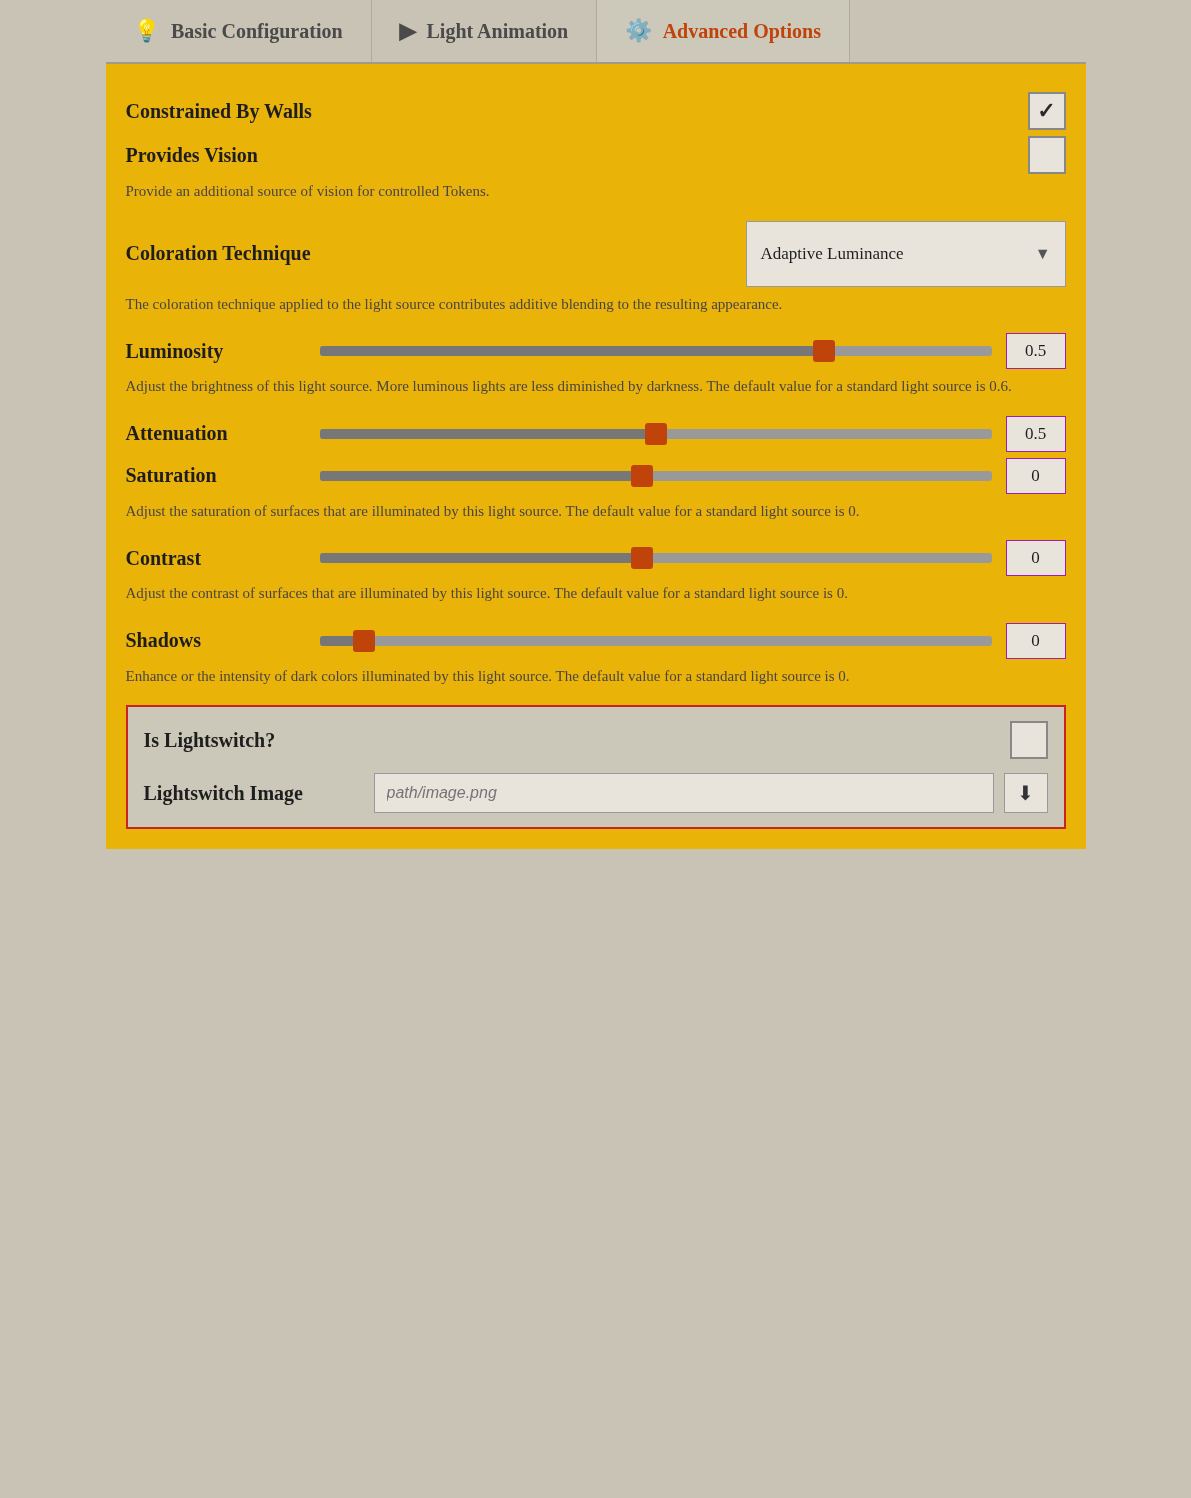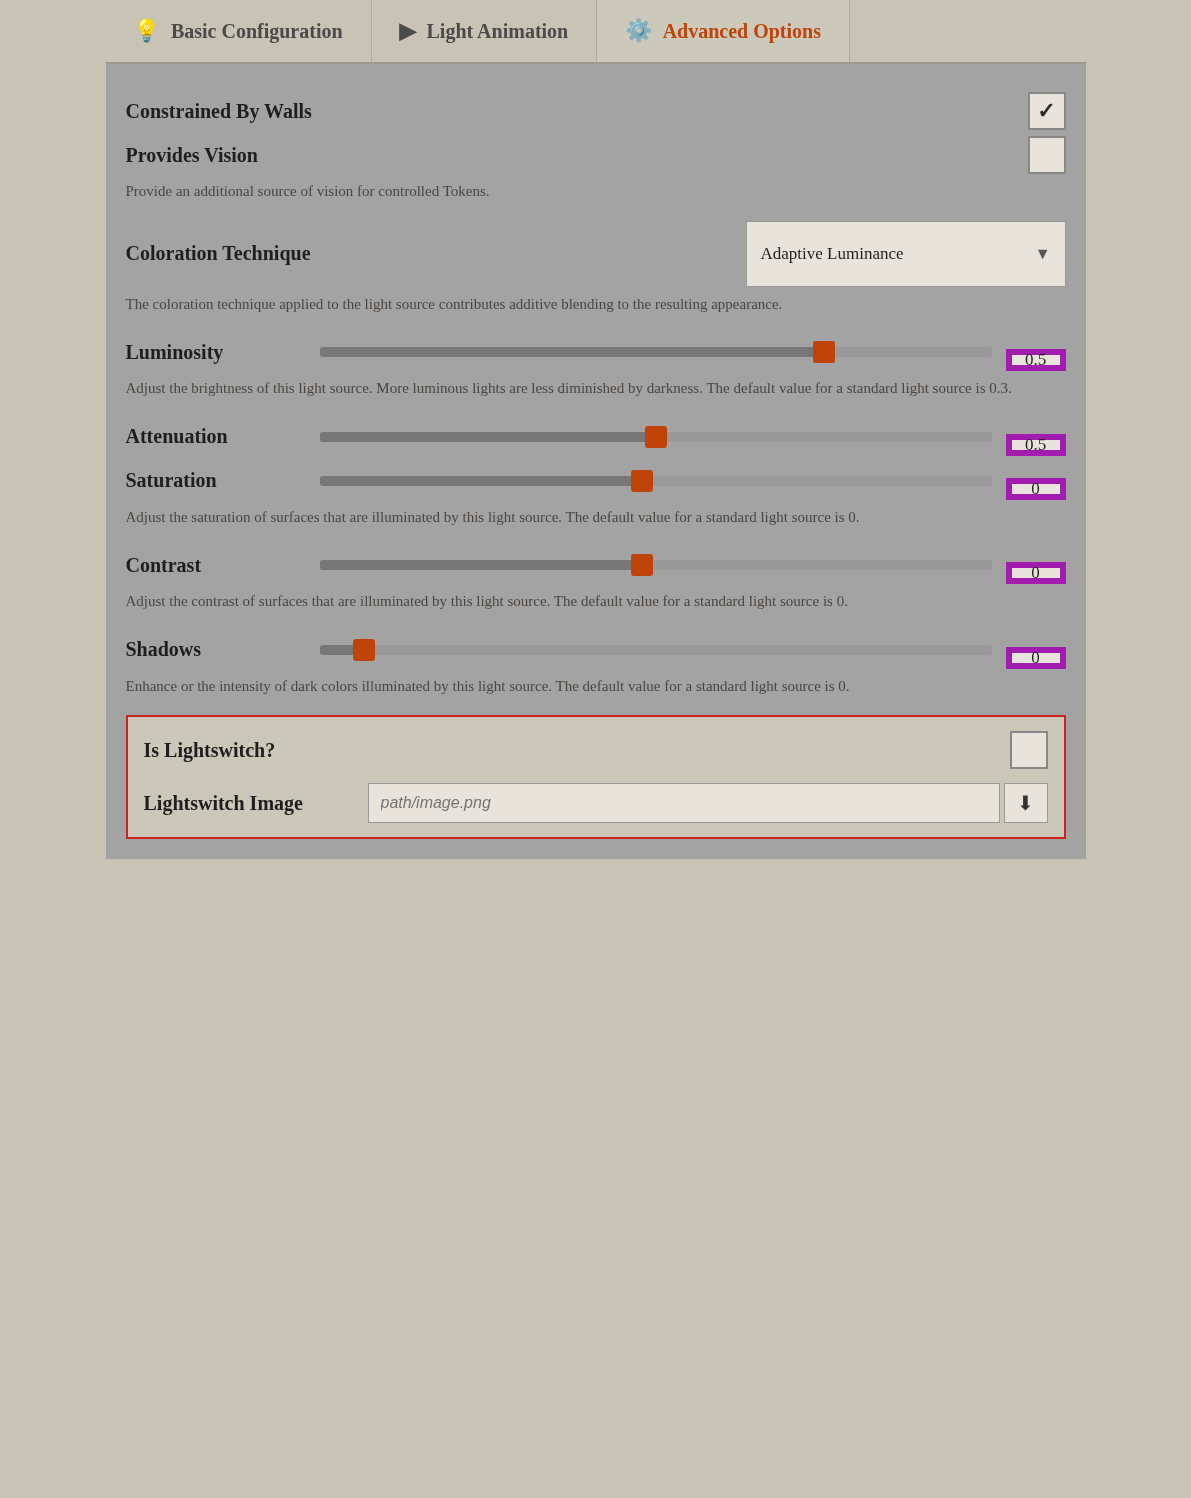--- a/index.html
+++ b/index.html
@@ -45,21 +45,21 @@
       background: #ccc8ba;
     }
 
     .tab .tab-icon {
       font-size: 22px;
     }
 
     
     .content {
       padding: 28px 20px 20px 20px;
-      background: #a3a3a3;
+      background: #eab308;
     }
 
     
     .setting-row {
       display: flex;
       align-items: center;
       justify-content: space-between;
       margin-bottom: 6px;
     }
 
@@ -152,51 +152,50 @@
       background: #c0440a;
       border-radius: 3px;
       position: absolute;
       top: 50%;
       transform: translateY(-50%);
       cursor: grab;
     }
 
     .slider-value {
       width: 60px;
-      height: 22px;
-      border: 6px solid #a21caf;
+      height: 36px;
+      border: 1px solid #a21caf;
       background: #e8e4dc;
       display: flex;
       align-items: center;
       justify-content: center;
       font-size: 17px;
       color: #1e1e1e;
       flex-shrink: 0;
-      margin-top: 16px;
     }
 
     
     .lightswitch-section {
       border: 2px solid #cc2222;
       padding: 14px 16px;
       background: #cbc7b9;
       margin-top: 10px;
     }
 
     .lightswitch-row {
       display: flex;
       align-items: center;
       justify-content: space-between;
       margin-bottom: 14px;
     }
 
     .lightswitch-image-row {
       display: flex;
       align-items: center;
-      gap: 4px;
+      gap: 10px;
     }
 
     .lightswitch-image-label {
       font-size: 20px;
       font-weight: 700;
       color: #1e1e1e;
       min-width: 220px;
       flex-shrink: 0;
     }
 
@@ -268,21 +267,21 @@
     <p class="setting-desc">The coloration technique applied to the light source contributes additive blending to the resulting appearance.</p>
 
     <div class="slider-row">
       <span class="slider-label">Luminosity</span>
       <div class="slider-track">
         <div class="slider-fill" style="width: 75%;"></div>
         <div class="slider-thumb" style="left: calc(75% - 11px);"></div>
       </div>
       <div class="slider-value">0.5</div>
     </div>
-    <p class="setting-desc">Adjust the brightness of this light source. More luminous lights are less diminished by darkness. The default value for a standard light source is 0.3.</p>
+    <p class="setting-desc">Adjust the brightness of this light source. More luminous lights are less diminished by darkness. The default value for a standard light source is 0.6.</p>
 
     <div class="slider-row">
       <span class="slider-label">Attenuation</span>
       <div class="slider-track">
         <div class="slider-fill" style="width: 50%;"></div>
         <div class="slider-thumb" style="left: calc(50% - 11px);"></div>
       </div>
       <div class="slider-value">0.5</div>
     </div>
 

